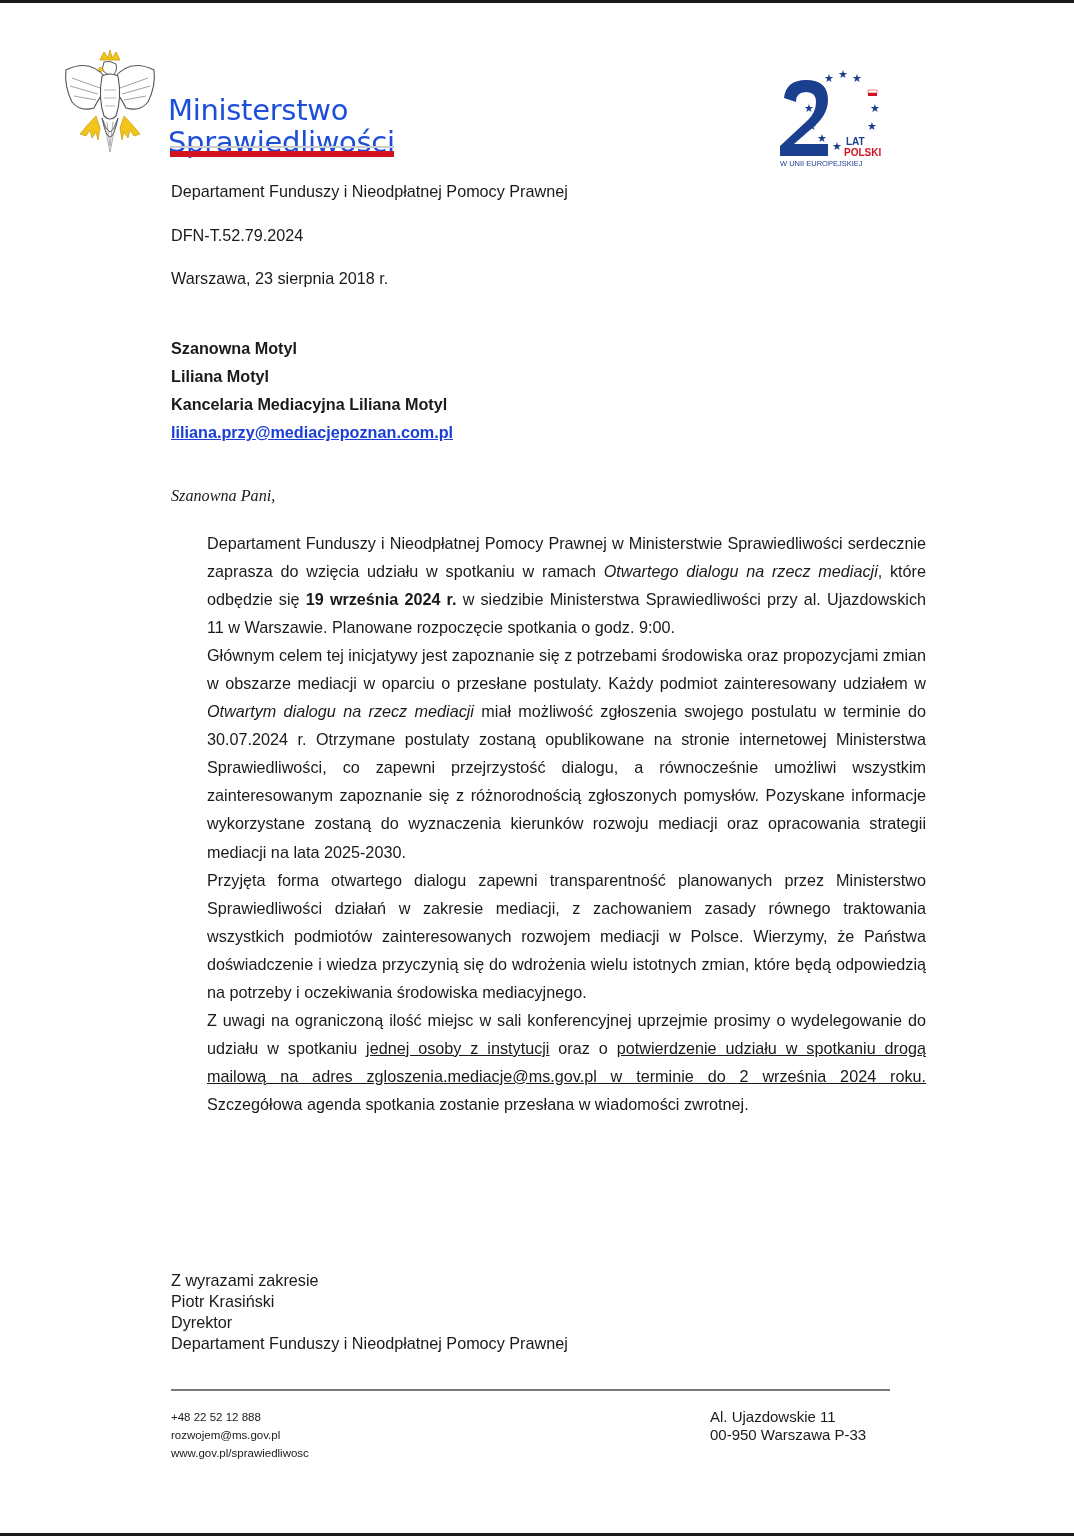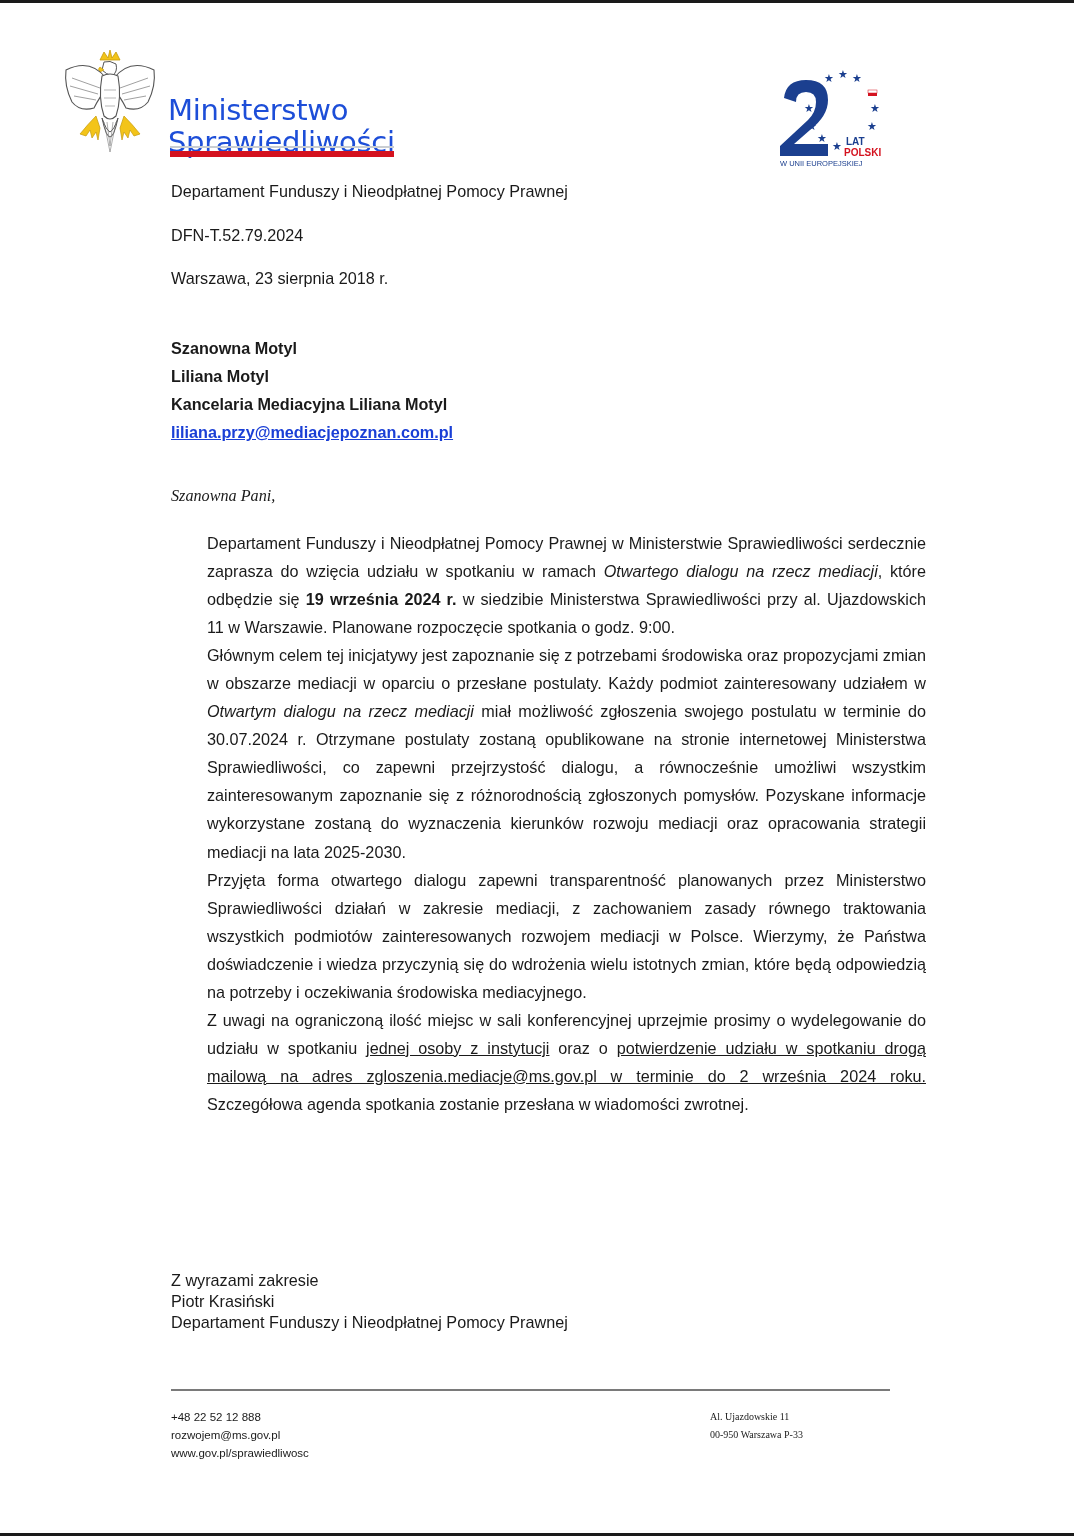--- a/index.html
+++ b/index.html
@@ -24,21 +24,21 @@
   .salutation { position: absolute; left: 171px; top: 487px; font-size: 16.2px; font-style: italic; font-family: Liberation Serif, serif; }
 
   .body-text { position: absolute; left: 171px; top: 529px; width: 719px; font-size: 16.2px; line-height: 28.05px; text-align: justify; margin-left: 36px; }
   .body-text p { margin: 0; }
   .u { text-decoration: underline; }
 
   .closing { position: absolute; left: 171px; top: 1270px; font-size: 16.2px; line-height: 21px; }
 
   .footer-rule { position: absolute; left: 171px; top: 1389px; width: 719px; height: 2px; background: #7a7a7a; }
   .footer-left { position: absolute; left: 171px; top: 1408px; font-size: 11.5px; line-height: 18px; color: #1a1a1a; }
-  .footer-right { position: absolute; left: 710px; top: 1408px; font-size: 10px; line-height: 18px; color: #1a1a1a; font-family: Liberation Serif, serif; }
+  .footer-right { position: absolute; left: 710px; top: 1408px; font-size: 15px; line-height: 18px; color: #1a1a1a; }
 </style>
 </head>
 <body>
 
 <div class="top-bar"></div>
 
 <div class="logo">
   <svg class="eagle" viewBox="0 0 100 108">
 
     <path d="M40 10 L44 2 L48 8 L50 0 L52 8 L56 2 L60 10 Z" fill="#f3c419" stroke="#c49a0a" stroke-width="0.8"></path>
@@ -106,20 +106,21 @@
 <div class="body-text">
   <p><span>Departament Funduszy i Nieodpłatnej Pomocy Prawnej w Ministerstwie Sprawiedliwości serdecznie zaprasza do wzięcia udziału w spotkaniu w ramach </span><i>Otwartego dialogu na rzecz mediacji</i><span>, które odbędzie się </span><b>19 września 2024 r.</b><span> w siedzibie Ministerstwa Sprawiedliwości przy al. Ujazdowskich 11 w Warszawie. Planowane rozpoczęcie spotkania o godz. 9:00.</span></p>
   <p><span>Głównym celem tej inicjatywy jest zapoznanie się z potrzebami środowiska oraz propozycjami zmian w obszarze mediacji w oparciu o przesłane postulaty. Każdy podmiot zainteresowany udziałem w </span><i>Otwartym dialogu na rzecz mediacji</i><span> miał możliwość zgłoszenia swojego postulatu w terminie do 30.07.2024 r. Otrzymane postulaty zostaną opublikowane na stronie internetowej Ministerstwa Sprawiedliwości, co zapewni przejrzystość dialogu, a równocześnie umożliwi wszystkim zainteresowanym zapoznanie się z różnorodnością zgłoszonych pomysłów. Pozyskane informacje wykorzystane zostaną do wyznaczenia kierunków rozwoju mediacji oraz opracowania strategii mediacji na lata 2025-2030.</span></p>
   <p>Przyjęta forma otwartego dialogu zapewni transparentność planowanych przez Ministerstwo Sprawiedliwości działań w zakresie mediacji, z zachowaniem zasady równego traktowania wszystkich podmiotów zainteresowanych rozwojem mediacji w Polsce. Wierzymy, że Państwa doświadczenie i wiedza przyczynią się do wdrożenia wielu istotnych zmian, które będą odpowiedzią na potrzeby i oczekiwania środowiska mediacyjnego.</p>
   <p><span>Z uwagi na ograniczoną ilość miejsc w sali konferencyjnej uprzejmie prosimy o wydelegowanie do udziału w spotkaniu </span><span class="u">jednej osoby z instytucji</span><span> oraz o </span><span class="u">potwierdzenie udziału w spotkaniu drogą mailową na adres zgloszenia.mediacje@ms.gov.pl w terminie do 2 września 2024 roku.</span><span> Szczegółowa agenda spotkania zostanie przesłana w wiadomości zwrotnej.</span></p>
 </div>
 
 <div class="closing">
   <div>Z wyrazami zakresie</div>
   <div>Piotr Krasiński</div>
+  <div>Dyrektor</div>
   <div>Departament Funduszy i Nieodpłatnej Pomocy Prawnej</div>
 </div>
 
 <div class="footer-rule"></div>
 <div class="footer-left">
   <div>+48 22 52 12 888</div>
   <div>rozwojem@ms.gov.pl</div>
   <div>www.gov.pl/sprawiedliwosc</div>
 </div>
 <div class="footer-right">

